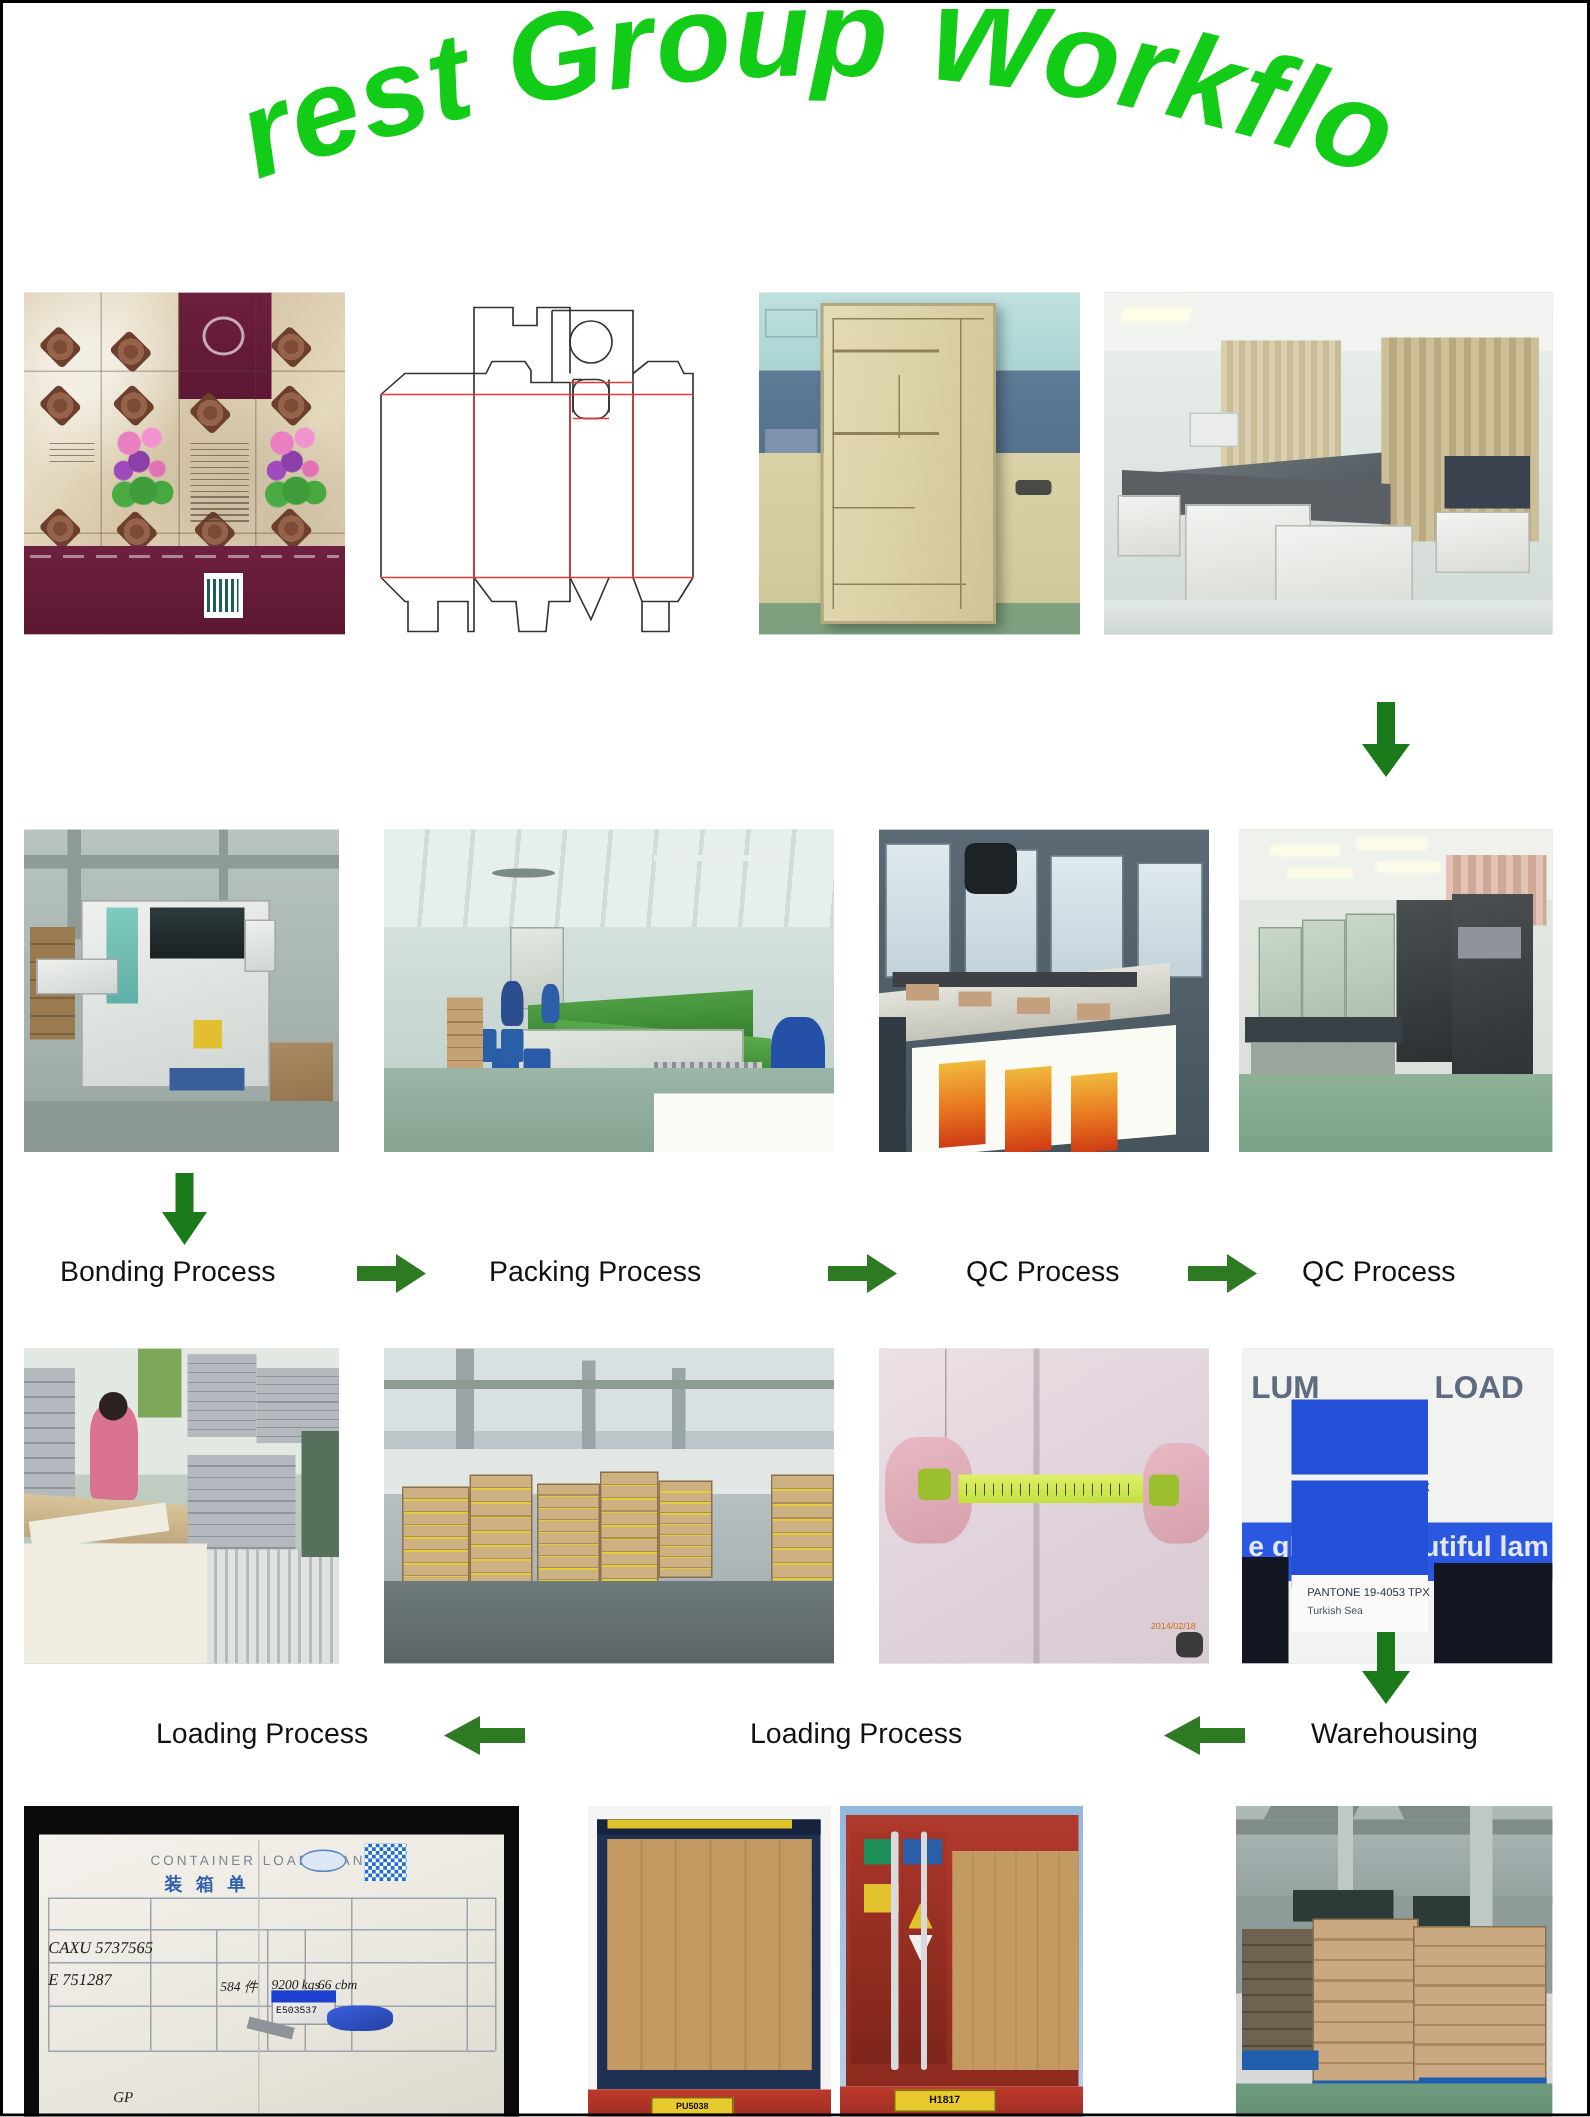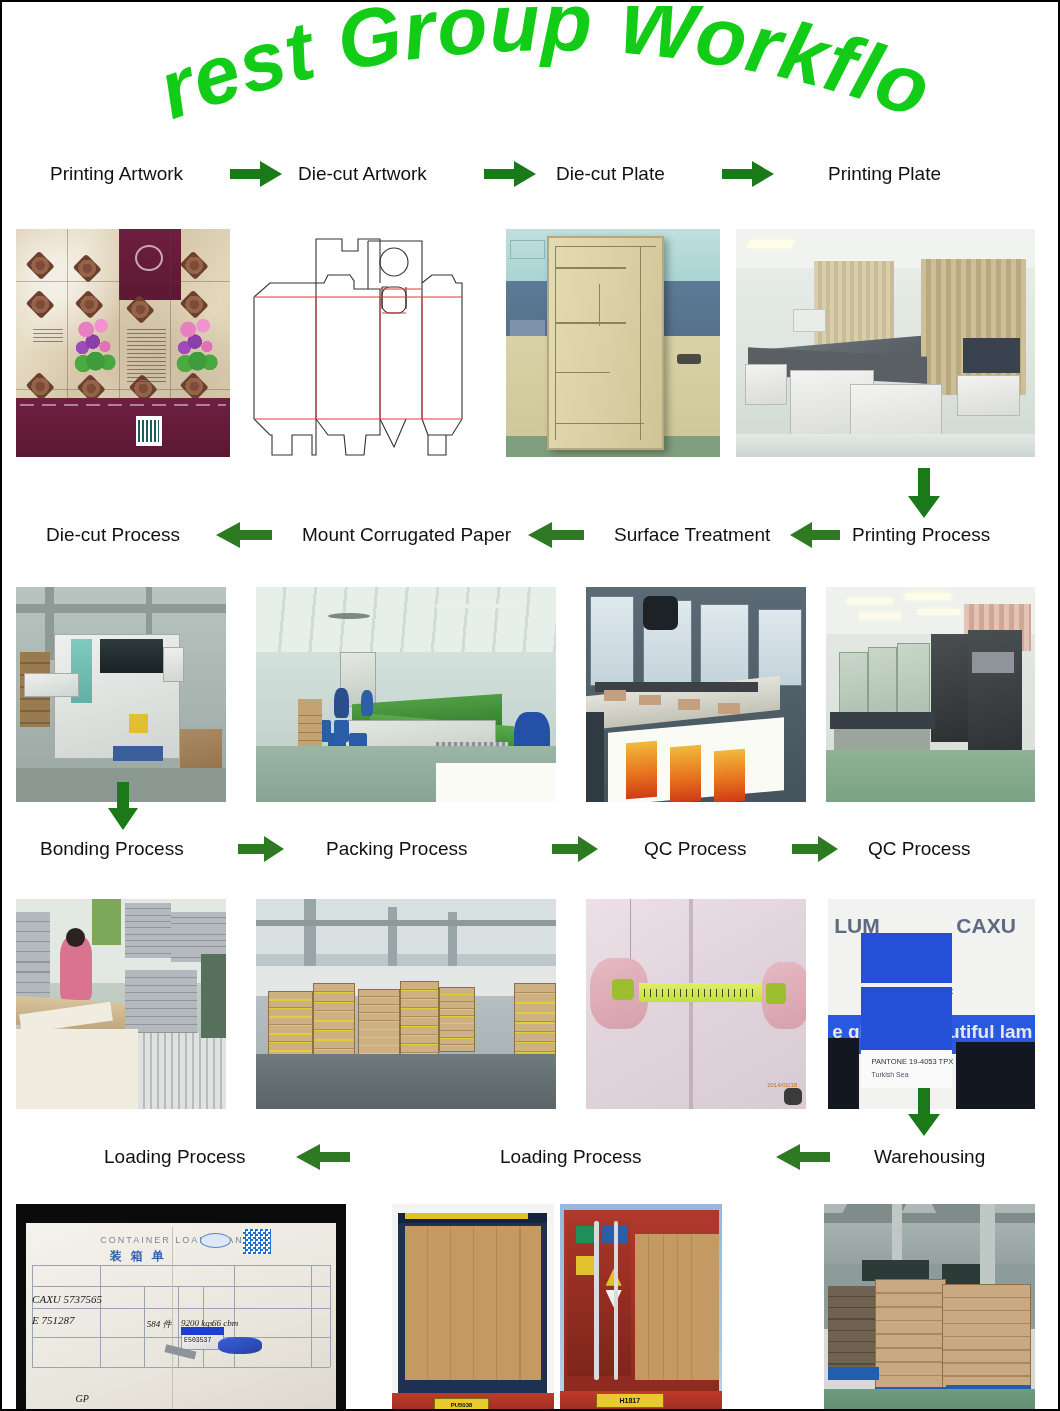--- a/index.html
+++ b/index.html
@@ -258,42 +258,20 @@
       <path id="arcpath" d="M 150 122 Q 530 -26 905 108" fill="none"></path>
     </defs>
     <text class="arc-text">
       <textPath href="#arcpath" startOffset="50%" text-anchor="middle">Forest Group Workflow</textPath>
     </text>
   </svg>
 </div>
 
 <div class="row" style="top:157px;">
 
-  <div class="labels">
-    <div class="lbl" style="left:50px;">Printing Artwork</div>
-    <div class="lbl" style="left:298px;">Die-cut Artwork</div>
-    <div class="lbl" style="left:556px;">Die-cut Plate</div>
-    <div class="lbl" style="left:828px;">Printing Plate</div>
-
-    <div class="arrow" style="left:230px; top:4px;">
-      <svg width="52" height="26" viewBox="0 0 52 26">
-          <path d="M0 8 H30 V0 L52 13 L30 26 V18 H0 Z" fill="#1a7a1a"></path>
-        </svg>
-    </div>
-    <div class="arrow" style="left:484px; top:4px;">
-      <svg width="52" height="26" viewBox="0 0 52 26">
-          <path d="M0 8 H30 V0 L52 13 L30 26 V18 H0 Z" fill="#1a7a1a"></path>
-        </svg>
-    </div>
-    <div class="arrow" style="left:722px; top:4px;">
-      <svg width="52" height="26" viewBox="0 0 52 26">
-          <path d="M0 8 H30 V0 L52 13 L30 26 V18 H0 Z" fill="#1a7a1a"></path>
-        </svg>
-    </div>
-  </div>
 
   <div class="imgs" style="height:270px;">
 
     <div class="ph" style="left:16px; top:38px; width:214px; height:228px;">
       <div class="art-bg"></div>
       <div class="art-maroon-top"></div>
       <div class="art-circ"></div>
       <div class="crease" style="left:0; top:23%; width:100%; height:1px;"></div>
       <div class="crease" style="left:0; top:70%; width:100%; height:1px;"></div>
       <div class="crease" style="left:24%; top:0; width:1px; height:100%;"></div>
@@ -388,42 +366,20 @@
 </div>
 
 <div class="arrow" style="left:908px; top:468px;">
   <svg width="32" height="50" viewBox="0 0 32 50">
       <path d="M10 0 H22 V28 H32 L16 50 L0 28 H10 Z" fill="#1a7a1a"></path>
     </svg>
 </div>
 
 <div class="row" style="top:518px;">
 
-  <div class="labels">
-    <div class="lbl" style="left:46px;">Die-cut Process</div>
-    <div class="lbl" style="left:302px;">Mount Corrugated Paper</div>
-    <div class="lbl" style="left:614px;">Surface Treatment</div>
-    <div class="lbl" style="left:852px;">Printing Process</div>
-
-    <div class="arrow" style="left:216px; top:4px;">
-      <svg width="56" height="26" viewBox="0 0 56 26">
-          <path d="M56 8 H24 V0 L0 13 L24 26 V18 H56 Z" fill="#2d7a23"></path>
-        </svg>
-    </div>
-    <div class="arrow" style="left:528px; top:4px;">
-      <svg width="56" height="26" viewBox="0 0 56 26">
-          <path d="M56 8 H24 V0 L0 13 L24 26 V18 H56 Z" fill="#2d7a23"></path>
-        </svg>
-    </div>
-    <div class="arrow" style="left:790px; top:4px;">
-      <svg width="50" height="26" viewBox="0 0 50 26">
-          <path d="M50 8 H22 V0 L0 13 L22 26 V18 H50 Z" fill="#2d7a23"></path>
-        </svg>
-    </div>
-  </div>
 
   <div class="imgs" style="height:240px;">
 
     <div class="ph" style="left:16px; top:35px; width:210px; height:215px;">
       <div class="dc-bg"></div>
       <div class="fct-beam" style="left:0; top:8%; width:100%; height:4%;"></div>
       <div class="fct-beam" style="left:14%; top:0; width:4%; height:34%;"></div>
       <div class="fct-beam" style="left:62%; top:0; width:3%; height:30%;"></div>
       <div class="ov" style="left:2%; top:30%; width:14%; height:35%; background:repeating-linear-gradient(180deg,#9a7b4f 0 14%,#7d6240 14% 16%);"></div>
       <div class="dc-body" style="left:18%; top:22%; width:60%; height:58%;"></div>
@@ -579,21 +535,21 @@
       <div class="qc-tape" style="left:24%; top:40%; width:56%; height:9%;"></div>
       <div class="ov" style="left:12%; top:38%; width:10%; height:10%; background:#9bbf2e; border-radius:20%;"></div>
       <div class="ov" style="left:82%; top:40%; width:9%; height:10%; background:#9bbf2e; border-radius:20%;"></div>
       <div class="qc-stamp" style="right:4%; bottom:10%;">2014/02/18</div>
       <div class="ov" style="right:2%; bottom:2%; width:8%; height:8%; background:#3b3b3b; border-radius:30%;"></div>
     </div>
 
     <div class="ph" style="left:828px; top:33px; width:207px; height:210px;">
       <div class="pt-bg"></div>
       <div class="pt-word" style="left:3%; top:7%; font-size:21px;">LUM</div>
-      <div class="pt-word" style="left:62%; top:7%; font-size:21px;">CAXU</div>
+      <div class="pt-word" style="left:62%; top:7%; font-size:21px;">LOAD</div>
       <div class="pt-blue" style="left:16%; top:16%; width:44%; height:24%;"></div>
       <div class="pt-code" style="left:21%; top:42%; font-size:7.5px;">PANTONE 19-4051 TPX</div>
       <div class="pt-name" style="left:21%; top:49%; font-size:7px;">Strong Blue</div>
       <div class="pt-blue2" style="left:0; top:55%; width:100%; height:19%;"></div>
       <div class="pt-word" style="left:2%; top:58%; font-size:19px; color:#e3e7ee;">e glas</div>
       <div class="pt-word" style="left:58%; top:58%; font-size:19px; color:#e3e7ee;">utiful lam</div>
       <div class="pt-blue" style="left:16%; top:42%; width:44%; height:34%;"></div>
       <div class="ov" style="left:16%; top:72%; width:44%; height:18%; background:#fafafa;"></div>
       <div class="pt-code" style="left:21%; top:75%; font-size:7.5px;">PANTONE 19-4053 TPX</div>
       <div class="pt-name" style="left:21%; top:82%; font-size:7px;">Turkish Sea</div>

